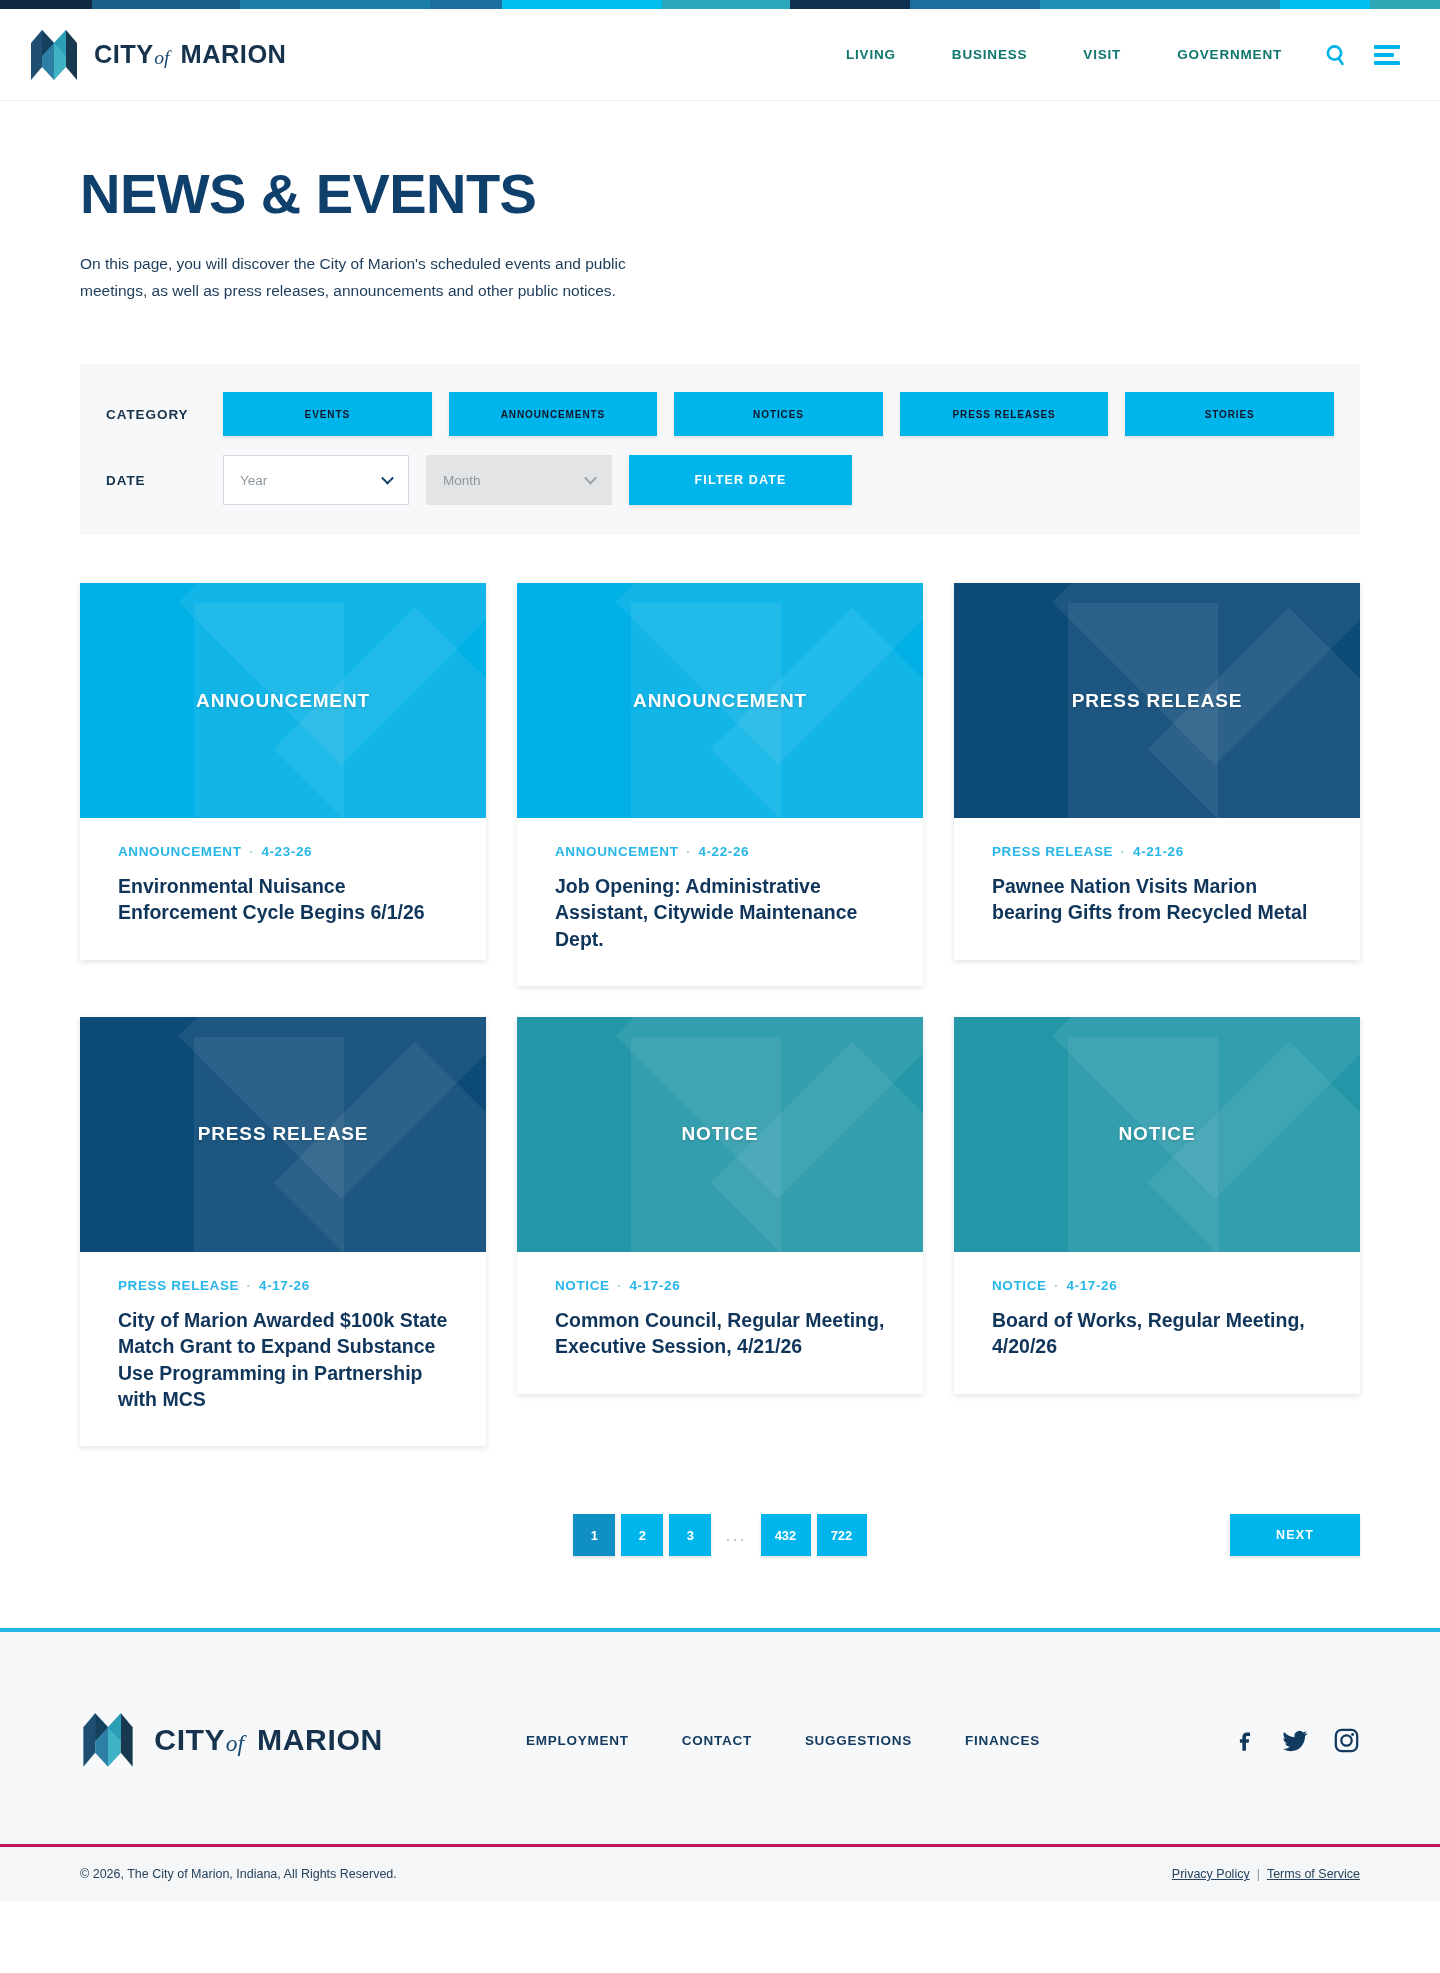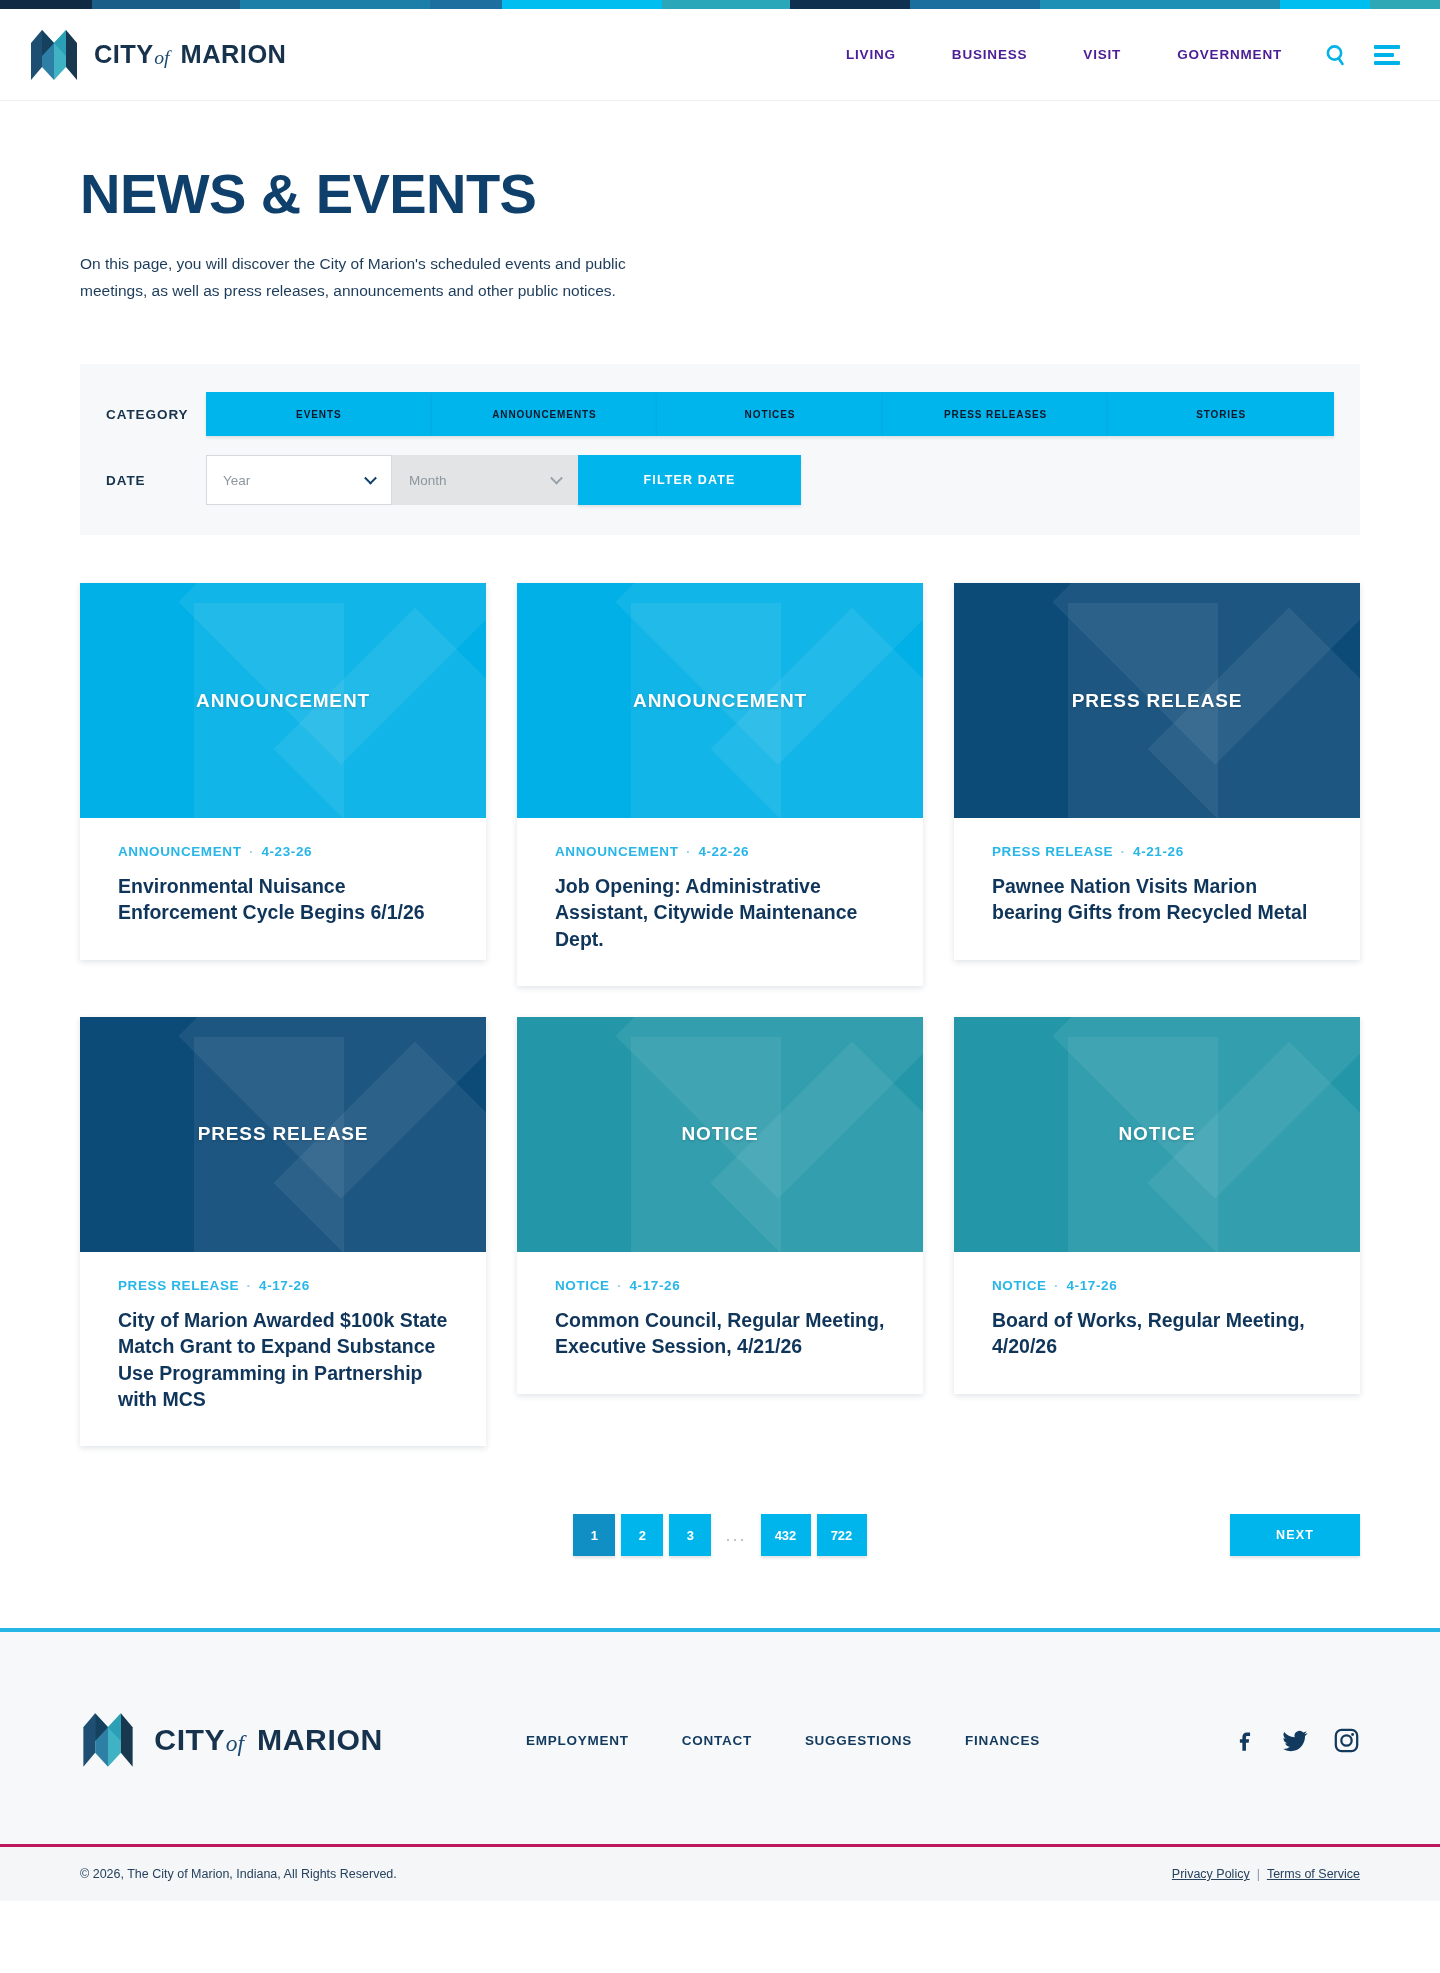--- a/index.html
+++ b/index.html
@@ -23,21 +23,21 @@
     padding: 0 40px 0 28px;
     border-bottom: 1px solid #eceff1;
     background: #fff;
   }
   .brand { display: flex; align-items: center; gap: 14px; }
   .brand-mark { width: 52px; height: 56px; display: block; flex: 0 0 auto; }
   .brand-word { height: 32px; display: block; }
 
   .nav { margin-left: auto; display: flex; align-items: center; gap: 0; }
   .nav a {
-    color: #4c1d95;
+    color: #0f766e;
     font-size: 13.5px;
     font-weight: 700;
     letter-spacing: 0.06em;
     text-decoration: none;
     padding: 10px 28px;
     white-space: nowrap;
   }
   .icon-btn { padding: 8px 14px; display: flex; align-items: center; cursor: pointer; background: none; border: none; }
   .hamburger { display: flex; flex-direction: column; gap: 4px; width: 26px; margin-left: 12px; cursor:pointer; }
   .hamburger span { display: block; height: 4px; background: #00b2e8; border-radius: 1px; }
@@ -58,21 +58,21 @@
   .intro {
     font-size: 15.5px;
     line-height: 1.75;
     color: #1d3c5a;
     max-width: 575px;
     margin-bottom: 60px;
   }
 
   
   .filters { background: #f7f8f9; padding: 28px 26px 30px 26px; }
-  .filter-row { display: flex; align-items: center; }
+  .filter-row { display: flex; align-items: center; gap: 17px; }
   .filter-row + .filter-row { margin-top: 19px; }
   .filter-label {
     width: 100px;
     flex: 0 0 100px;
     font-size: 13.5px;
     font-weight: 800;
     letter-spacing: 0.07em;
     color: #16324c;
   }
   .cat-btn {

